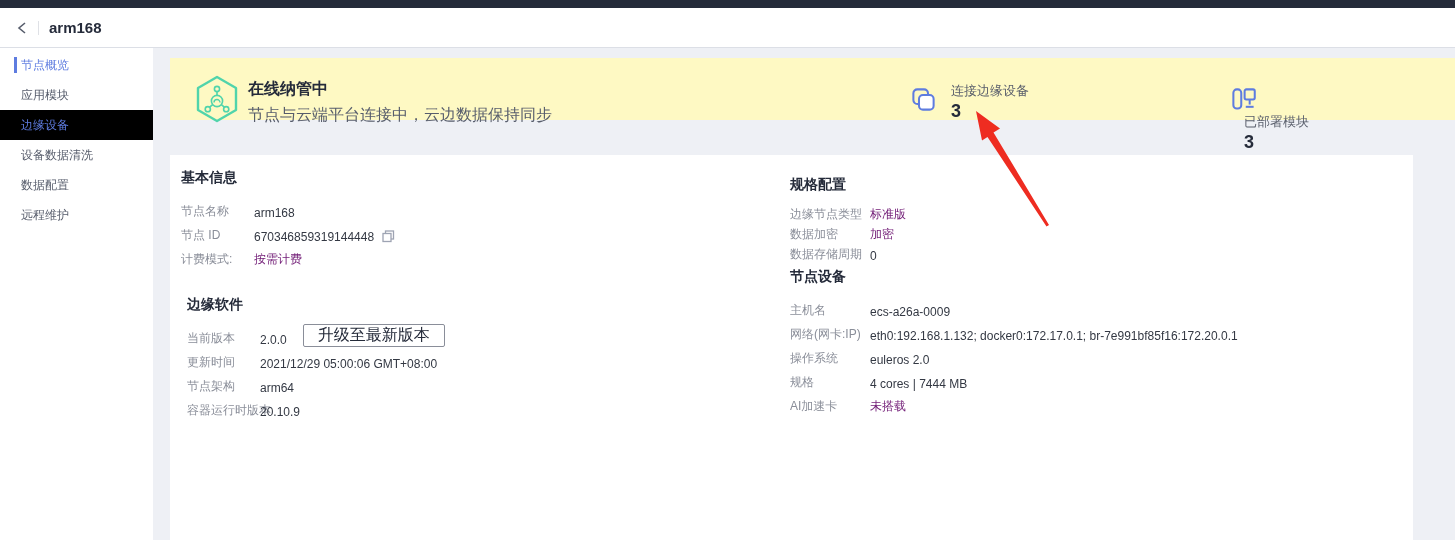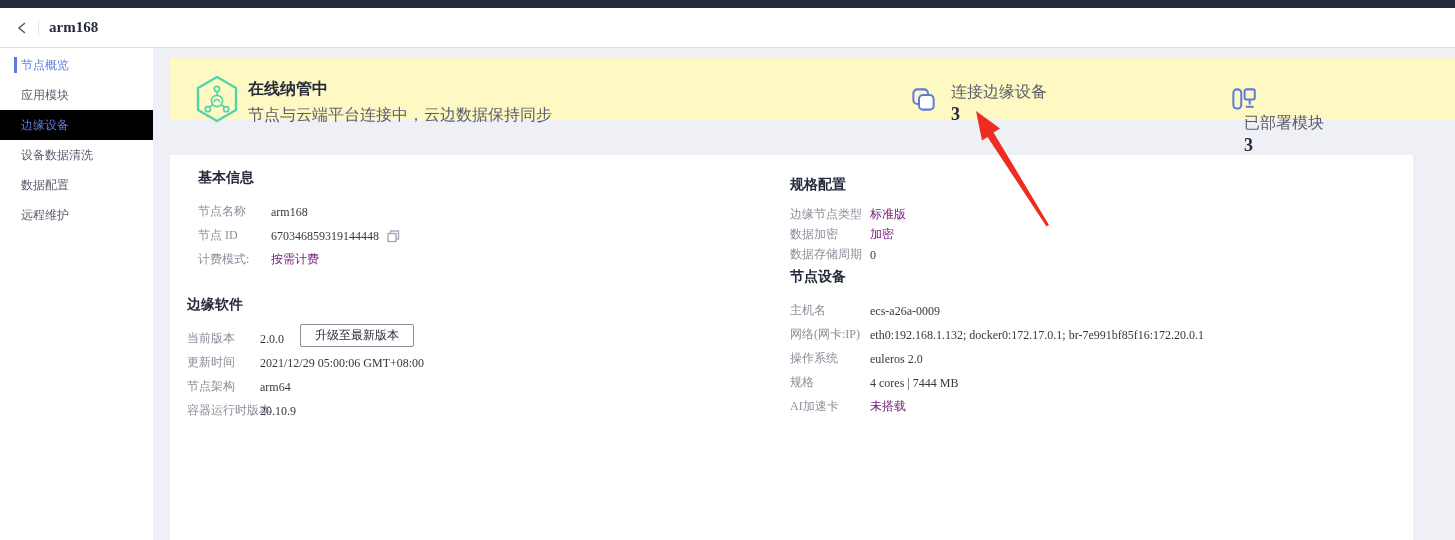--- a/index.html
+++ b/index.html
@@ -1,18 +1,18 @@
 <!DOCTYPE html>
 <html><head>
 <meta charset="utf-8">
 <style>
   * { margin:0; padding:0; box-sizing:border-box; }
   html,body { width:1455px; height:540px; }
   body { font-family:"Liberation Sans","DejaVu Sans",sans-serif; font-size:12px; color:#333843; }
-  .screen { position:relative; width:1455px; height:540px; background:#eef0f5; overflow:hidden;font-family:Liberation Serif, serif; }
+  .screen { position:relative; width:1455px; height:540px; background:#eef0f5; overflow:hidden; }
 
   
   .topstrip { position:absolute; left:0; top:0; width:1455px; height:8px; background:#252b3a; }
   .header { position:absolute; left:0; top:8px; width:1455px; height:40px; background:#fff;
             border-bottom:1px solid #dcdfe6; display:flex; align-items:center; }
   .back-btn { background:none; border:none; cursor:pointer; margin-left:12px; width:22px; height:22px;
               display:flex; align-items:center; justify-content:center; }
   .hsep { width:1px; height:14px; background:#dfe1e6; margin:0 10px 0 4px; }
   .page-title { font-size:15px; font-weight:bold; color:#252b3a; }
 
@@ -27,42 +27,42 @@
   
   .status-card { position:absolute; left:170px; top:58px; width:1285px; height:62px; background:#fef9c3; }
   .hex-icon { position:absolute; left:22px; top:16px; width:50px; height:50px; }
   .st-title { position:absolute; left:78px; top:21px; font-size:16px; font-weight:bold; color:#252b3a; }
   .st-sub { position:absolute; left:78px; top:47px; font-size:16px; color:#575d6c; }
   .stat { position:absolute; top:24px; display:flex; cursor:pointer; }
   .stat1 { left:740px; }
   .stat2 { left:1060px;flex-direction:column; }
   .stat-icon { width:27px; height:27px; margin-top:4px; }
   .stat-text { margin-left:14px; }
-  .stat-label { font-size:16px; color:#595e6b;text-align:right; }
+  .stat-label { font-size:13px; color:#595e6b;text-align:right; }
   .stat-value { font-size:18px; font-weight:bold; color:#252b3a; margin-top:1px; }
 
   
   .details-card { position:absolute; left:170px; top:155px; width:1243px; height:385px; background:#fff; }
   .sec { position:absolute; }
   .sec h2 { font-size:14px; font-weight:bold; color:#252b3a; margin-bottom:9px; }
-  .sec-basic   { left:28px; top:14px; }
+  .sec-basic   { left:11px; top:14px; }
   .sec-software{ left:17px; top:141px; }
   .sec-spec    { left:620px; top:21px; }
   .sec-device  { left:620px; top:113px; }
   .row { display:flex; align-items:flex-end; height:24px; white-space:nowrap; }
   .sec-spec .row { height:20px; }
   .lbl { color:#8a8e99; flex:none; }
   .col-left .lbl { width:73px; }
   .col-right .lbl { width:80px; }
   .val { color:#333843; }
   .val.strong { color:#701a75; }
   .copy-btn { background:none; border:none; cursor:pointer; margin-left:6px; width:16px; height:16px;
               display:inline-flex; align-items:center; justify-content:center; }
   .upgrade-btn { margin-left:16px; height:23px; padding:0 14px; background:#fff; border:1px solid #8a8e99;
-                 border-radius:2px; font-size:12px; color:#252b3a; cursor:pointer; font-family:inherit; }
+                 border-radius:2px; font-size:16px; color:#252b3a; cursor:pointer; font-family:inherit; }
 
   
   .arrow-svg { position:absolute; left:0; top:0; width:1455px; height:540px; pointer-events:none; z-index:50; }
 </style>
 </head>
 <body>
 
 <div class="screen">
   <div class="topstrip"></div>
 

